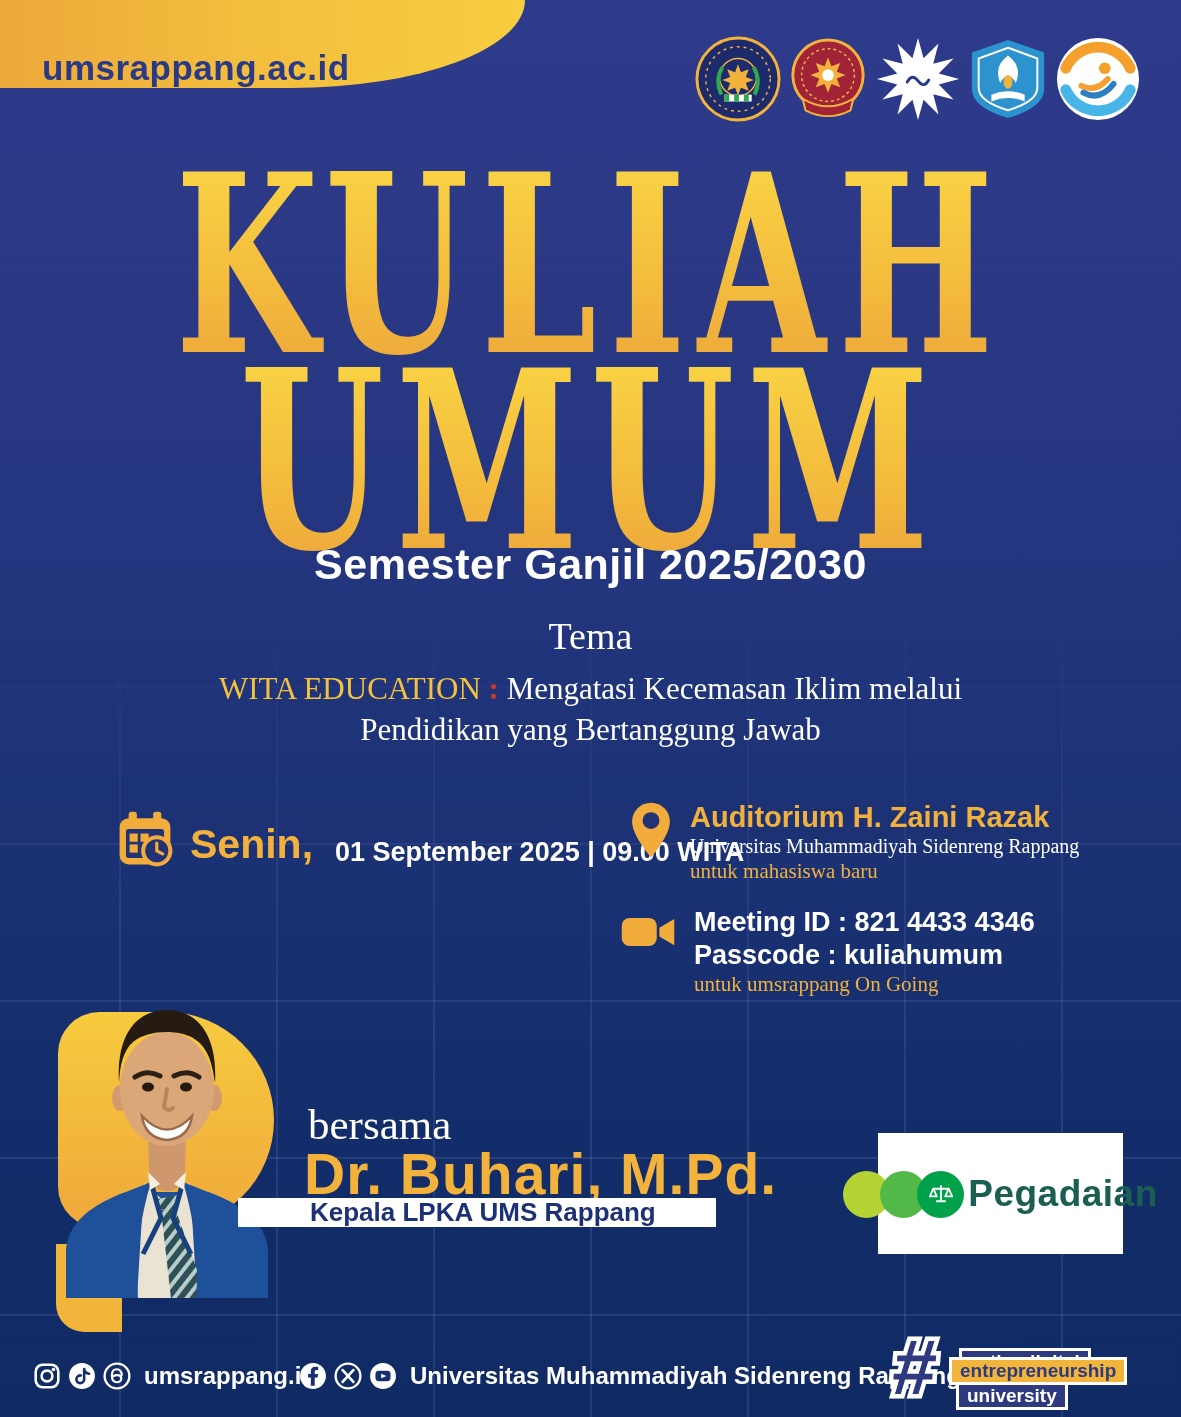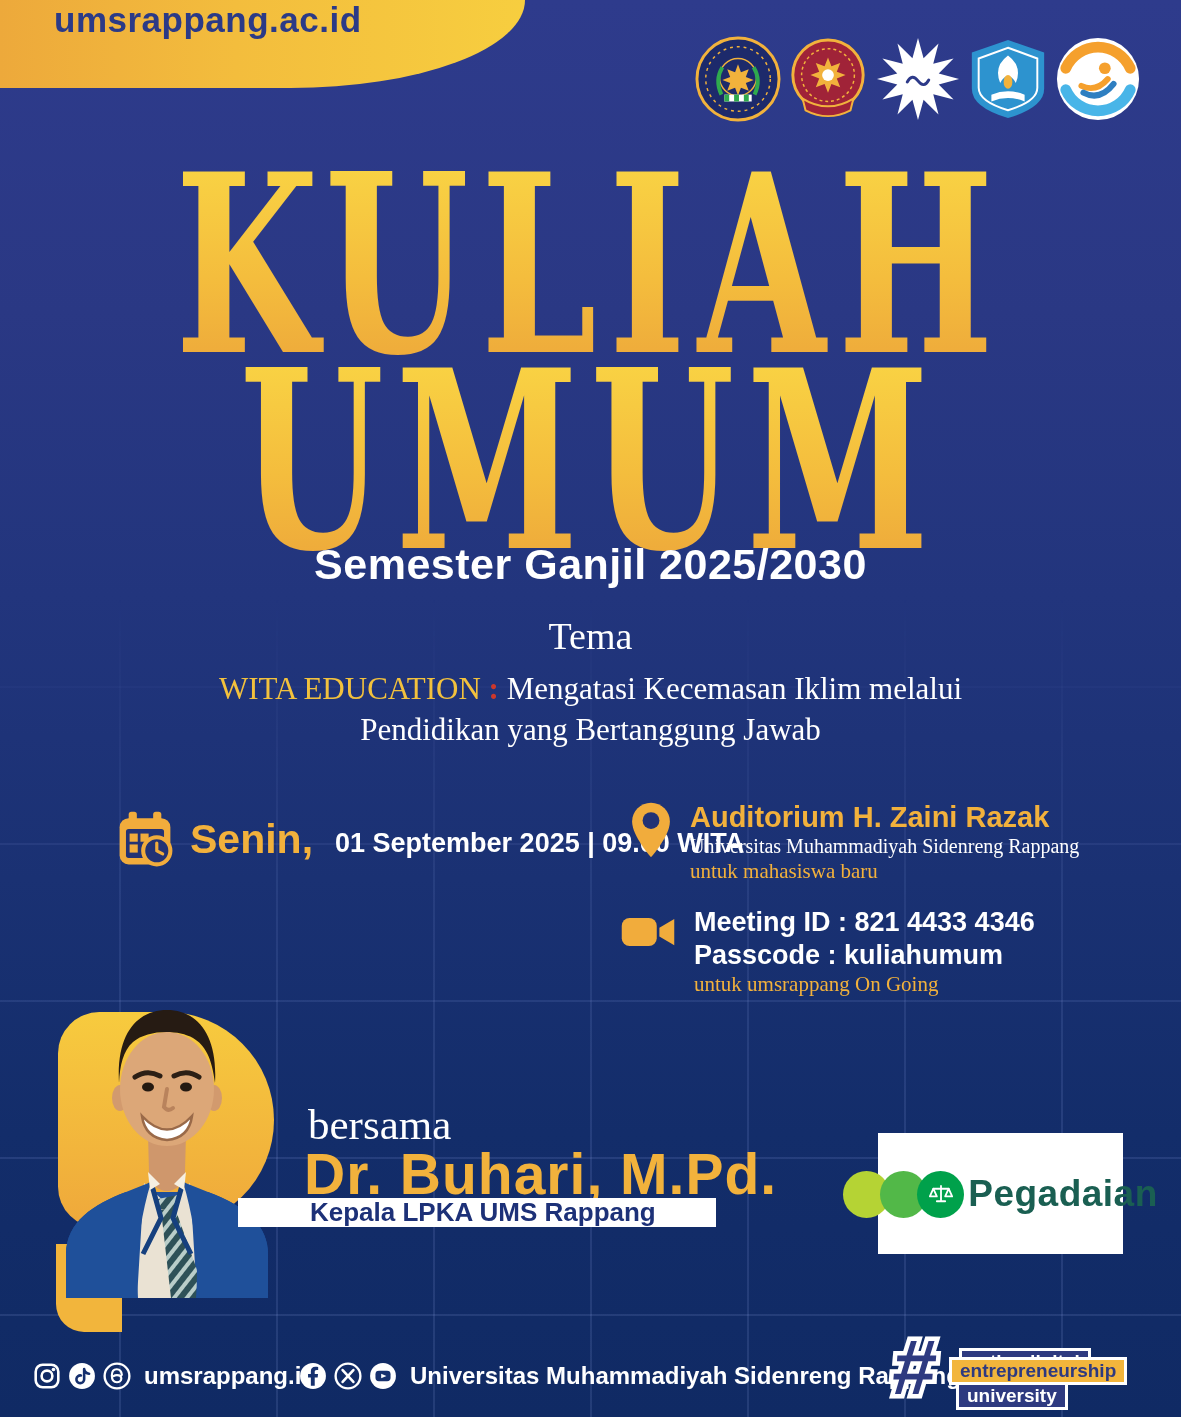--- a/index.html
+++ b/index.html
@@ -18,21 +18,21 @@
     background-size:157px 157px; background-position:119px 58px;
     -webkit-mask-image:linear-gradient(180deg, transparent 0%, transparent 42%, rgba(0,0,0,.75) 62%, #000 78%);
             mask-image:linear-gradient(180deg, transparent 0%, transparent 42%, rgba(0,0,0,.75) 62%, #000 78%);
   }
 
   
   .banner {
     position:absolute; top:0; left:0; width:525px; height:88px;
     background:linear-gradient(90deg,#eda93b 0%, #f3bd3d 45%, #f7CE3F 100%);
     border-bottom-right-radius:240px 90px;
-    display:flex; align-items:flex-start; padding-left:54px;
+    display:flex; align-items:flex-end; padding-left:42px;
   }
   .banner-text { font-size:35px; font-weight:bold; color:#2b3a87; letter-spacing:.5px; }
 
   
   .logos { position:absolute; top:36px; right:40px; display:flex; gap:4px; align-items:center; }
   .logo { width:86px; height:86px; display:block; }
 
   
   .title-line { position:absolute; left:0; right:0; text-align:center;
     font-family:"DejaVu Serif","Liberation Serif",serif; font-weight:600;
@@ -50,21 +50,21 @@
 
   .tema-label { position:absolute; top:614px; left:0; right:0; text-align:center;
     font-family:"Liberation Serif",serif; color:#fff; font-size:38px; }
 
   .theme { position:absolute; top:668px; left:60px; right:60px; text-align:center;
     font-family:"Liberation Serif",serif; font-size:31px; line-height:41px; color:#fff; }
   .theme .hl { color:#f2c13d; }
   .theme .colon { color:#cb382c; font-weight:bold; }
 
   
-  .schedule { position:absolute; left:116px; top:810px; display:flex; align-items:center; gap:16px; }
+  .schedule { position:absolute; left:116px; top:810px; display:flex; align-items:flex-end; gap:16px; }
   .schedule .day { color:#f2b13c; font-weight:bold; font-size:41px; }
   .schedule .when { color:#fff; font-weight:bold; font-size:27px; margin-left:6px; padding-top:8px; }
 
   
   .info-block { position:absolute; display:flex; gap:18px; }
   .loc { left:630px; top:800px; }
   .meet { left:620px; top:906px; }
   .info-text { display:flex; flex-direction:column; }
   .info-title { color:#f2b13c; font-weight:bold; font-size:29px; line-height:34px; }
   .info-sub { color:#fff; font-size:20px; line-height:25px; font-family:"Liberation Serif",serif; }

